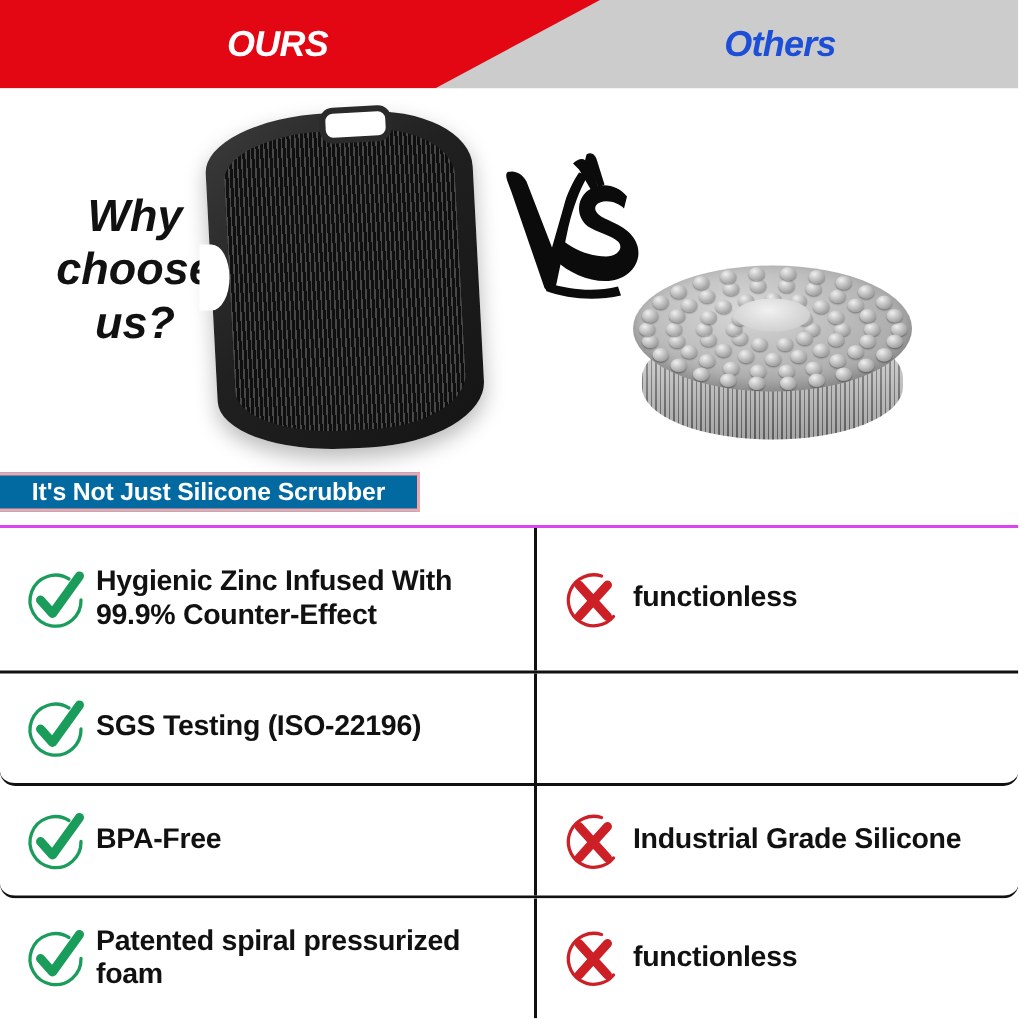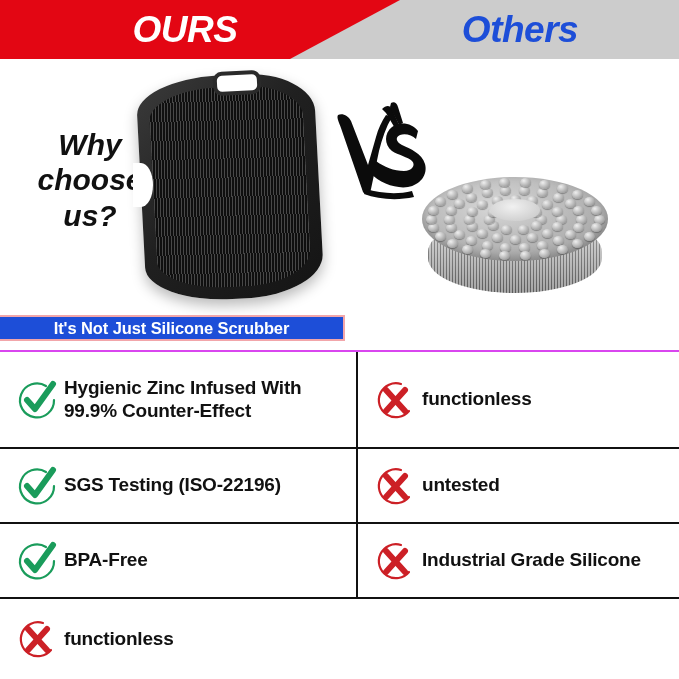--- a/index.html
+++ b/index.html
@@ -33,21 +33,21 @@
     background: #e30613;
     clip-path: polygon(0 0, 400px 0, 290px 59px, 0 59px);
   }
   .header-label {
     position: absolute;
     top: 0;
     height: 49px;
     line-height: 59px;
     font-weight: bold;
     font-style: italic;
-    font-size: 37px;
+    font-size: 24px;
     letter-spacing: -0.5px;
   }
   .header-ours {
     left: 120px;
     width: 130px;
     text-align: center;
     color: #ffffff;
   }
   .header-others {
     left: 440px;
@@ -182,23 +182,23 @@
     width: 50px; height: 22px;
     border-radius: 50%;
     background: radial-gradient(ellipse at 45% 35%, #f1f1f1, #c4c4c4);
   }
 
   
   .tagline {
     position: absolute;
     left: 0;
     top: 315px;
-    width: 345px;
+    width: 280px;
     height: 26px;
-    background: #1d4ed8;
+    background: #0369a1;
     border: 2px solid #f2a6aa;
     border-left: none;
     box-sizing: border-box;
     display: flex;
     align-items: center;
     justify-content: center;
   }
   .tagline-text {
     color: #ffffff;
     font-size: 16.5px;
@@ -219,21 +219,21 @@
   }
   .row {
     position: relative;
     width: 679px;
     box-sizing: border-box;
     border-bottom: 2px solid #111111;
     display: flex;
   }
   .row:last-child { border-bottom: none; }
   .row-tall { height: 97px; }
-  .row-short { height: 75px; }
+  .row-short { height: 75px; border-radius: 10px; }
   .row-last { height: 80px; }
   .cell {
     display: flex;
     align-items: center;
     box-sizing: border-box;
     padding: 0 6px 0 16px;
   }
   .cell-ours {
     width: 358px;
     border-right: 2px solid #111111;
@@ -404,61 +404,60 @@
     <div class="row row-short">
       <div class="cell cell-ours">
         <span class="icon-check">
           <svg viewBox="0 0 42 42" width="42" height="42" aria-hidden="true">
             <path d="M30 7 A17 17 0 1 0 38 21" fill="none" stroke="#1a9c5b" stroke-width="2.2" stroke-linecap="round"></path>
             <path d="M11 21 L19 30 L37 5" fill="none" stroke="#1a9c5b" stroke-width="6" stroke-linecap="round" stroke-linejoin="round"></path>
           </svg>
         </span>
         <span class="cell-text">SGS Testing (ISO-22196)</span>
       </div>
+    </div>
+
+    <div class="row row-short">
+      <div class="cell cell-ours">
+        <span class="icon-check">
+          <svg viewBox="0 0 42 42" width="42" height="42" aria-hidden="true">
+            <path d="M30 7 A17 17 0 1 0 38 21" fill="none" stroke="#1a9c5b" stroke-width="2.2" stroke-linecap="round"></path>
+            <path d="M11 21 L19 30 L37 5" fill="none" stroke="#1a9c5b" stroke-width="6" stroke-linecap="round" stroke-linejoin="round"></path>
+          </svg>
+        </span>
+        <span class="cell-text">BPA-Free</span>
+      </div>
       <div class="cell cell-theirs">
         <span class="icon-cross">
           <svg viewBox="0 0 42 42" width="42" height="42" aria-hidden="true">
             <path d="M27 5 A17 17 0 1 0 35 32" fill="none" stroke="#cc2026" stroke-width="2.2" stroke-linecap="round"></path>
             <path d="M12 11 L31 32" fill="none" stroke="#cc2026" stroke-width="6" stroke-linecap="round"></path>
             <path d="M31 11 L12 32" fill="none" stroke="#cc2026" stroke-width="6" stroke-linecap="round"></path>
           </svg>
         </span>
-        <span class="cell-text">untested</span>
-      </div>
-    </div>
-
-    <div class="row row-short">
+        <span class="cell-text">Industrial Grade Silicone</span>
+      </div>
+    </div>
+
+    <div class="row row-last">
       <div class="cell cell-ours">
         <span class="icon-check">
           <svg viewBox="0 0 42 42" width="42" height="42" aria-hidden="true">
             <path d="M30 7 A17 17 0 1 0 38 21" fill="none" stroke="#1a9c5b" stroke-width="2.2" stroke-linecap="round"></path>
             <path d="M11 21 L19 30 L37 5" fill="none" stroke="#1a9c5b" stroke-width="6" stroke-linecap="round" stroke-linejoin="round"></path>
           </svg>
         </span>
-        <span class="cell-text">BPA-Free</span>
+        <span class="cell-text">Patented spiral pressurized foam</span>
       </div>
       <div class="cell cell-theirs">
         <span class="icon-cross">
           <svg viewBox="0 0 42 42" width="42" height="42" aria-hidden="true">
             <path d="M27 5 A17 17 0 1 0 35 32" fill="none" stroke="#cc2026" stroke-width="2.2" stroke-linecap="round"></path>
             <path d="M12 11 L31 32" fill="none" stroke="#cc2026" stroke-width="6" stroke-linecap="round"></path>
             <path d="M31 11 L12 32" fill="none" stroke="#cc2026" stroke-width="6" stroke-linecap="round"></path>
           </svg>
         </span>
-        <span class="cell-text">Industrial Grade Silicone</span>
-      </div>
-    </div>
-
-    <div class="row row-last">
-      <div class="cell cell-theirs">
-        <span class="icon-cross">
-          <svg viewBox="0 0 42 42" width="42" height="42" aria-hidden="true">
-            <path d="M27 5 A17 17 0 1 0 35 32" fill="none" stroke="#cc2026" stroke-width="2.2" stroke-linecap="round"></path>
-            <path d="M12 11 L31 32" fill="none" stroke="#cc2026" stroke-width="6" stroke-linecap="round"></path>
-            <path d="M31 11 L12 32" fill="none" stroke="#cc2026" stroke-width="6" stroke-linecap="round"></path>
-          </svg>
-        </span>
         <span class="cell-text">functionless</span>
       </div>
     </div>
 
   </div>
 </div>
 
 </body></html>

